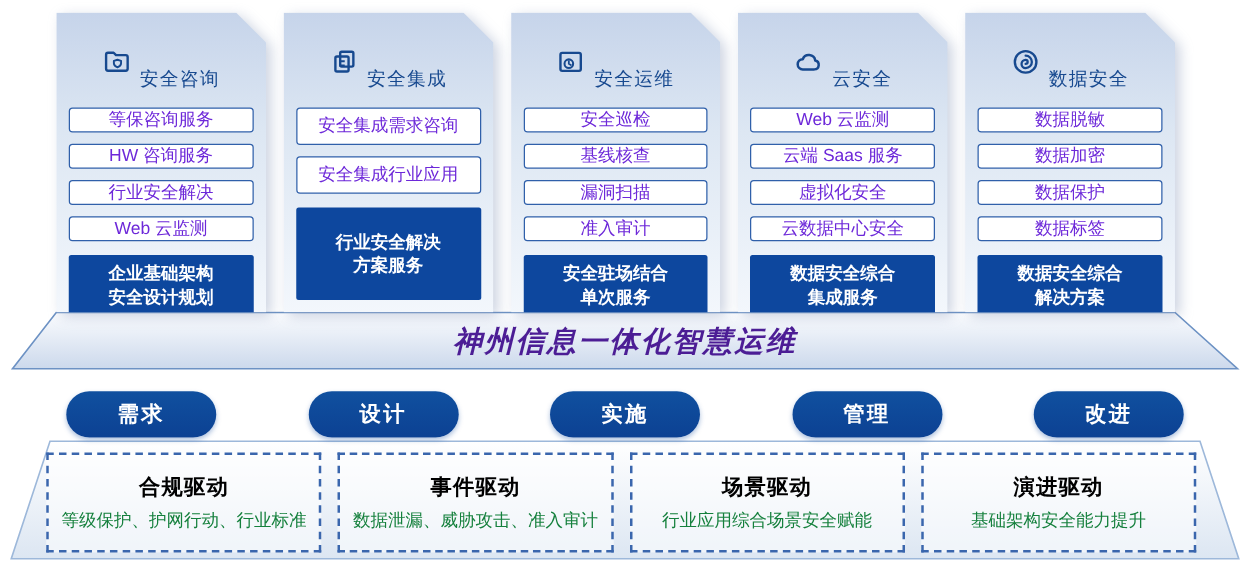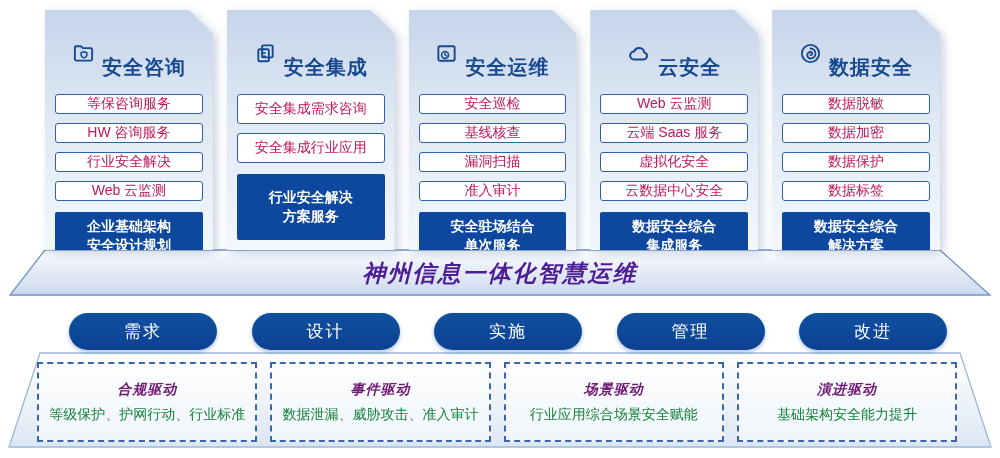--- a/index.html
+++ b/index.html
@@ -11,53 +11,53 @@
   .cards { position:absolute; left:45px; top:10px; width:895px; height:240px;
     display:flex; gap:14px; }
   .card-wrap { flex:1; filter:drop-shadow(4px 3px 5px rgba(110,130,170,.35)); }
   .card { width:100%; height:100%;
     background:linear-gradient(180deg,#c6d4ea 0%,#dde7f3 40%,#f3f7fc 100%);
     clip-path:polygon(0 0, calc(100% - 24px) 0, 100% 24px, 100% 100%, 0 100%);
     padding:16px 10px 10px; display:flex; flex-direction:column; }
   .card-head { display:flex; align-items:center; justify-content:center; gap:7px;
     margin-bottom:13px; }
   .card-head svg { display:block; }
-  .card-title { font-size:20px; font-weight:bold; color:#17498f; letter-spacing:1px;margin-top:28px; }
+  .card-title { font-size:15px; font-weight:normal; color:#17498f; letter-spacing:1px;margin-top:28px; }
   .item { background:#ffffff; border:1.6px solid #3060aa; border-radius:3px;
     height:30px; display:flex; align-items:center; justify-content:center;
-    font-size:14px; color:#be185d; margin-bottom:9px; }
+    font-size:14px; color:#6d28d9; margin-bottom:9px; }
   .highlight { margin-top:2px; background:#0d479e; color:#ffffff; font-weight:bold;
     font-size:14px; line-height:1.35; text-align:center; white-space:pre-line;
     display:flex; align-items:center; justify-content:center; flex:1;
     padding:5px 17px; border-radius:2px; }
 
   
   .band-svg { position:absolute; left:0; }
   #band1 { top:249px; }
   #band2 { top:352px; }
   .band1-text { position:absolute; top:258px; left:0; width:1000px; text-align:center;
     font-size:23px; font-weight:bold; font-style:italic; color:#4c1d95;
     letter-spacing:2px; }
 
   
   .pills { position:absolute; top:313px; left:53px; width:894px;
     display:flex; justify-content:space-between; }
-  .pill { width:148px; height:37px; border-radius:19px;
+  .pill { width:120px; height:37px; border-radius:19px;
     background:linear-gradient(180deg,#10509f,#0c4193);
     box-shadow:0 2px 4px rgba(13,71,158,.35);
     display:flex; align-items:center; justify-content:center;
-    color:#ffffff; font-size:17px; font-weight:normal; letter-spacing:2px;margin-left:16px; }
+    color:#ffffff; font-size:17px; font-weight:bold; letter-spacing:2px; }
 
   
   .drivers { position:absolute; top:362px; left:37px; width:920px; height:80px;
     display:flex; gap:13px; }
   .driver { flex:1; border:2px dashed #3a66ad; background:rgba(255,255,255,.55);
     display:flex; flex-direction:column; align-items:center; justify-content:center;
     gap:7px; }
-  .driver-title { font-size:14px; font-weight:bold; color:#701a75; letter-spacing:1px;font-style:italic; }
+  .driver-title { font-size:17px; font-weight:bold; color:#000000; letter-spacing:1px; }
   .driver-desc { font-size:14px; color:#15803d; }
 </style>
 </head>
 <body>
 
 <div class="stage">
 
   <svg id="band1" class="band-svg" width="1000" height="48">
     <defs>
       <linearGradient id="g1" x1="0" y1="0" x2="0" y2="1">

